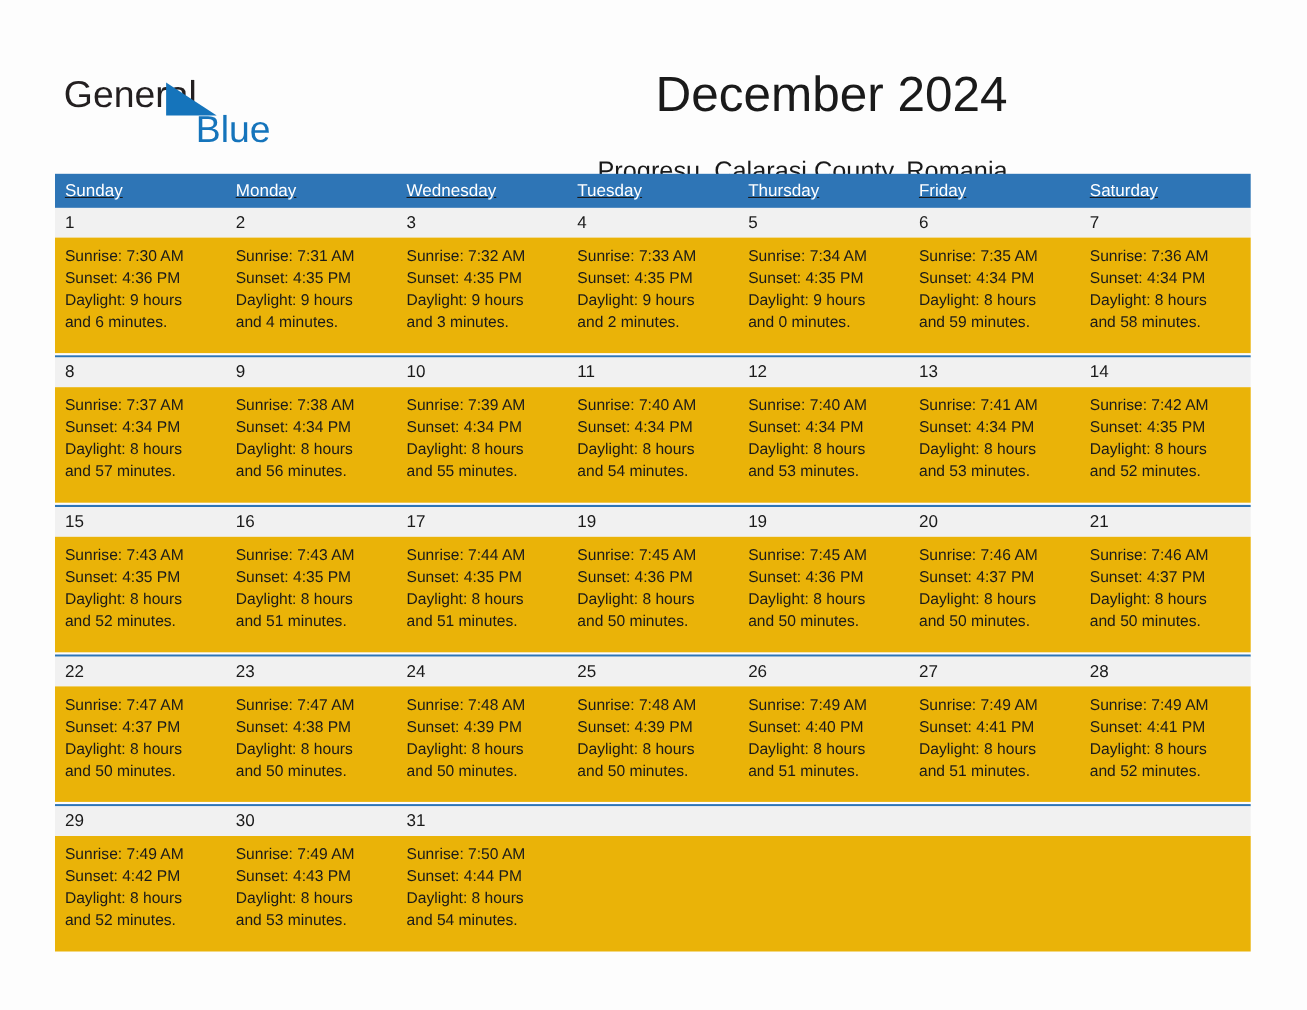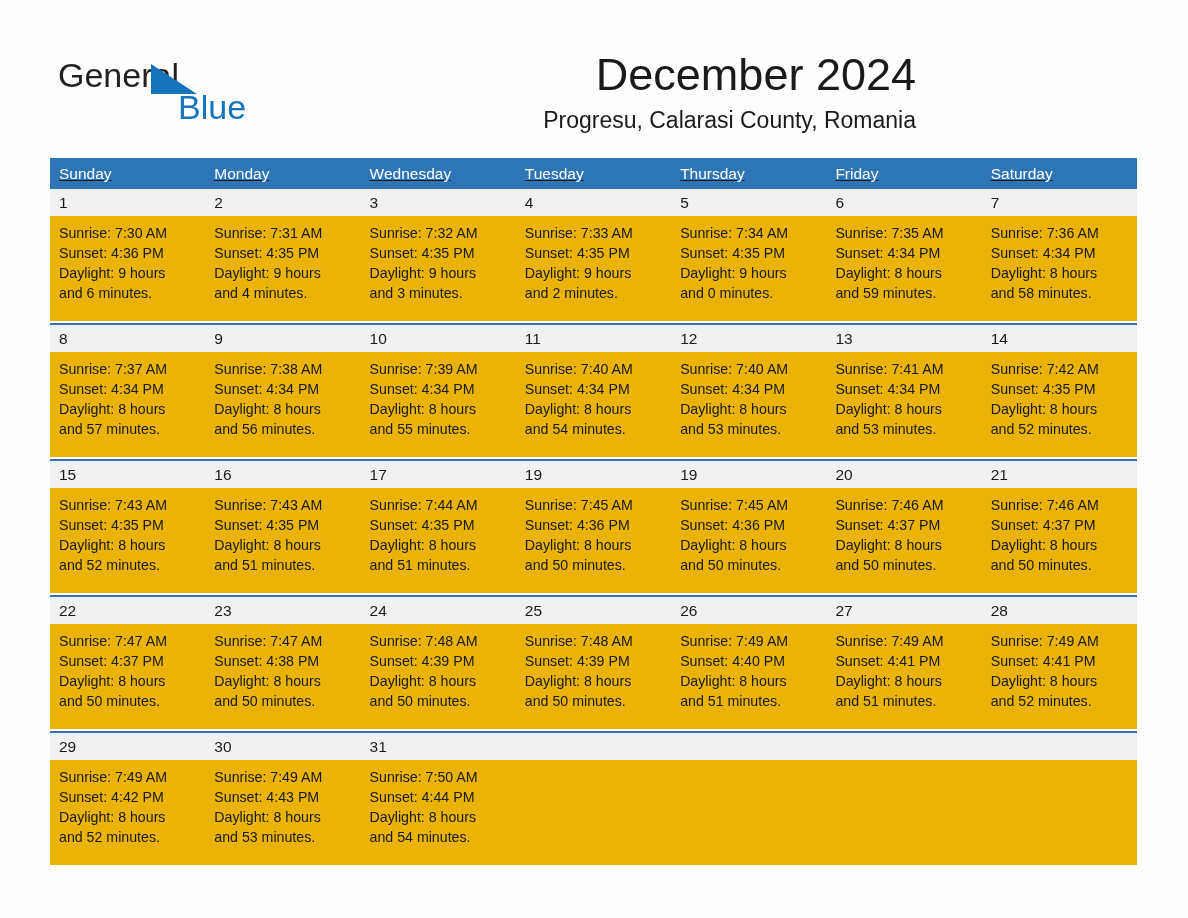--- a/index.html
+++ b/index.html
@@ -20,21 +20,21 @@
     position: relative;
     width: 1188px;
     height: 918px;
     box-sizing: border-box;
   }
 
   
   .header {
     position: absolute;
     left: 0;
-    top: 4px;
+    top: 15px;
     width: 968px;
     height: 152px;
   }
 
   .logo {
     position: absolute;
     left: 58px;
     top: 52px;
     width: 300px;
     height: 70px;
@@ -76,21 +76,21 @@
     text-align: right;
   }
   .month-title {
     font-size: 45px;
     line-height: 54px;
     color: #1a1a1a;
     font-weight: normal;
     white-space: nowrap;
   }
   .location-subtitle {
-    margin-top: 4px;
+    margin-top: 28px;
     font-size: 23px;
     line-height: 28px;
     color: #1a1a1a;
     font-weight: normal;
     white-space: nowrap;
   }
 
   
   .calendar {
     position: absolute;

